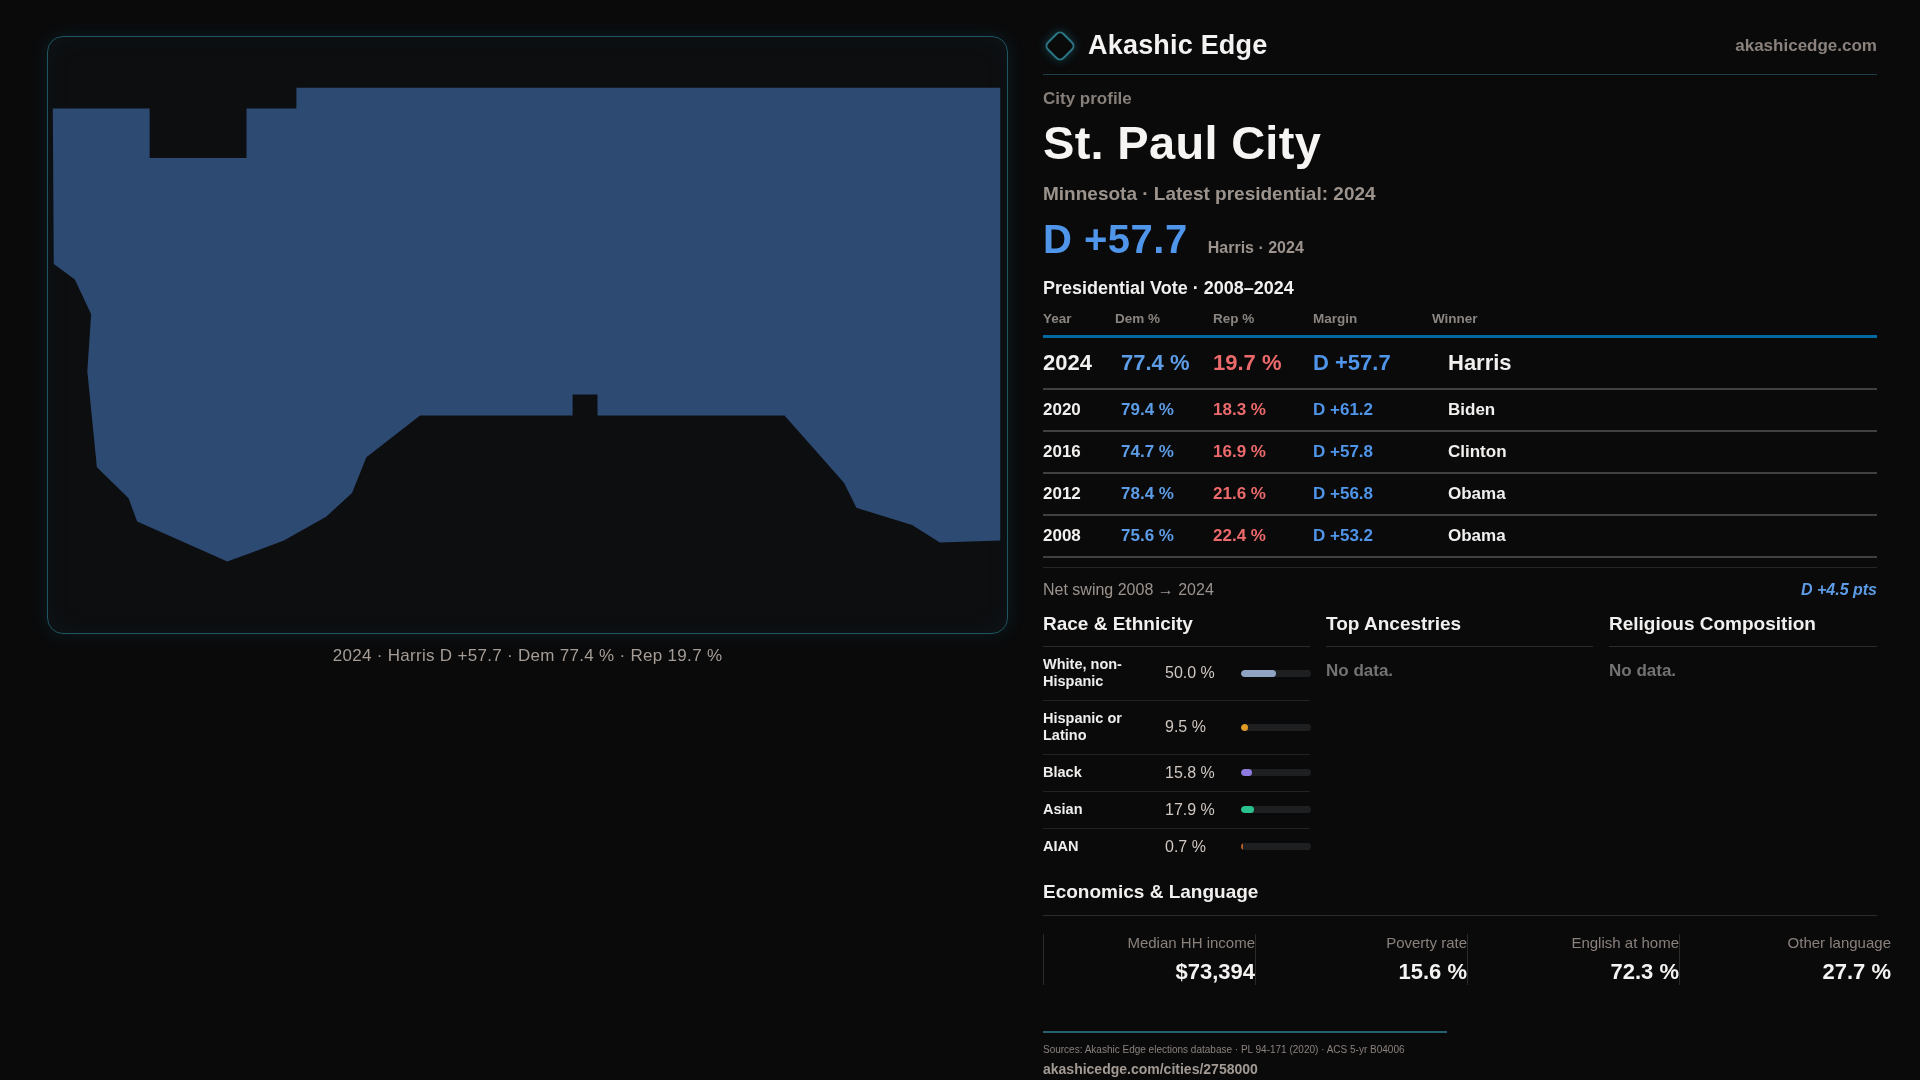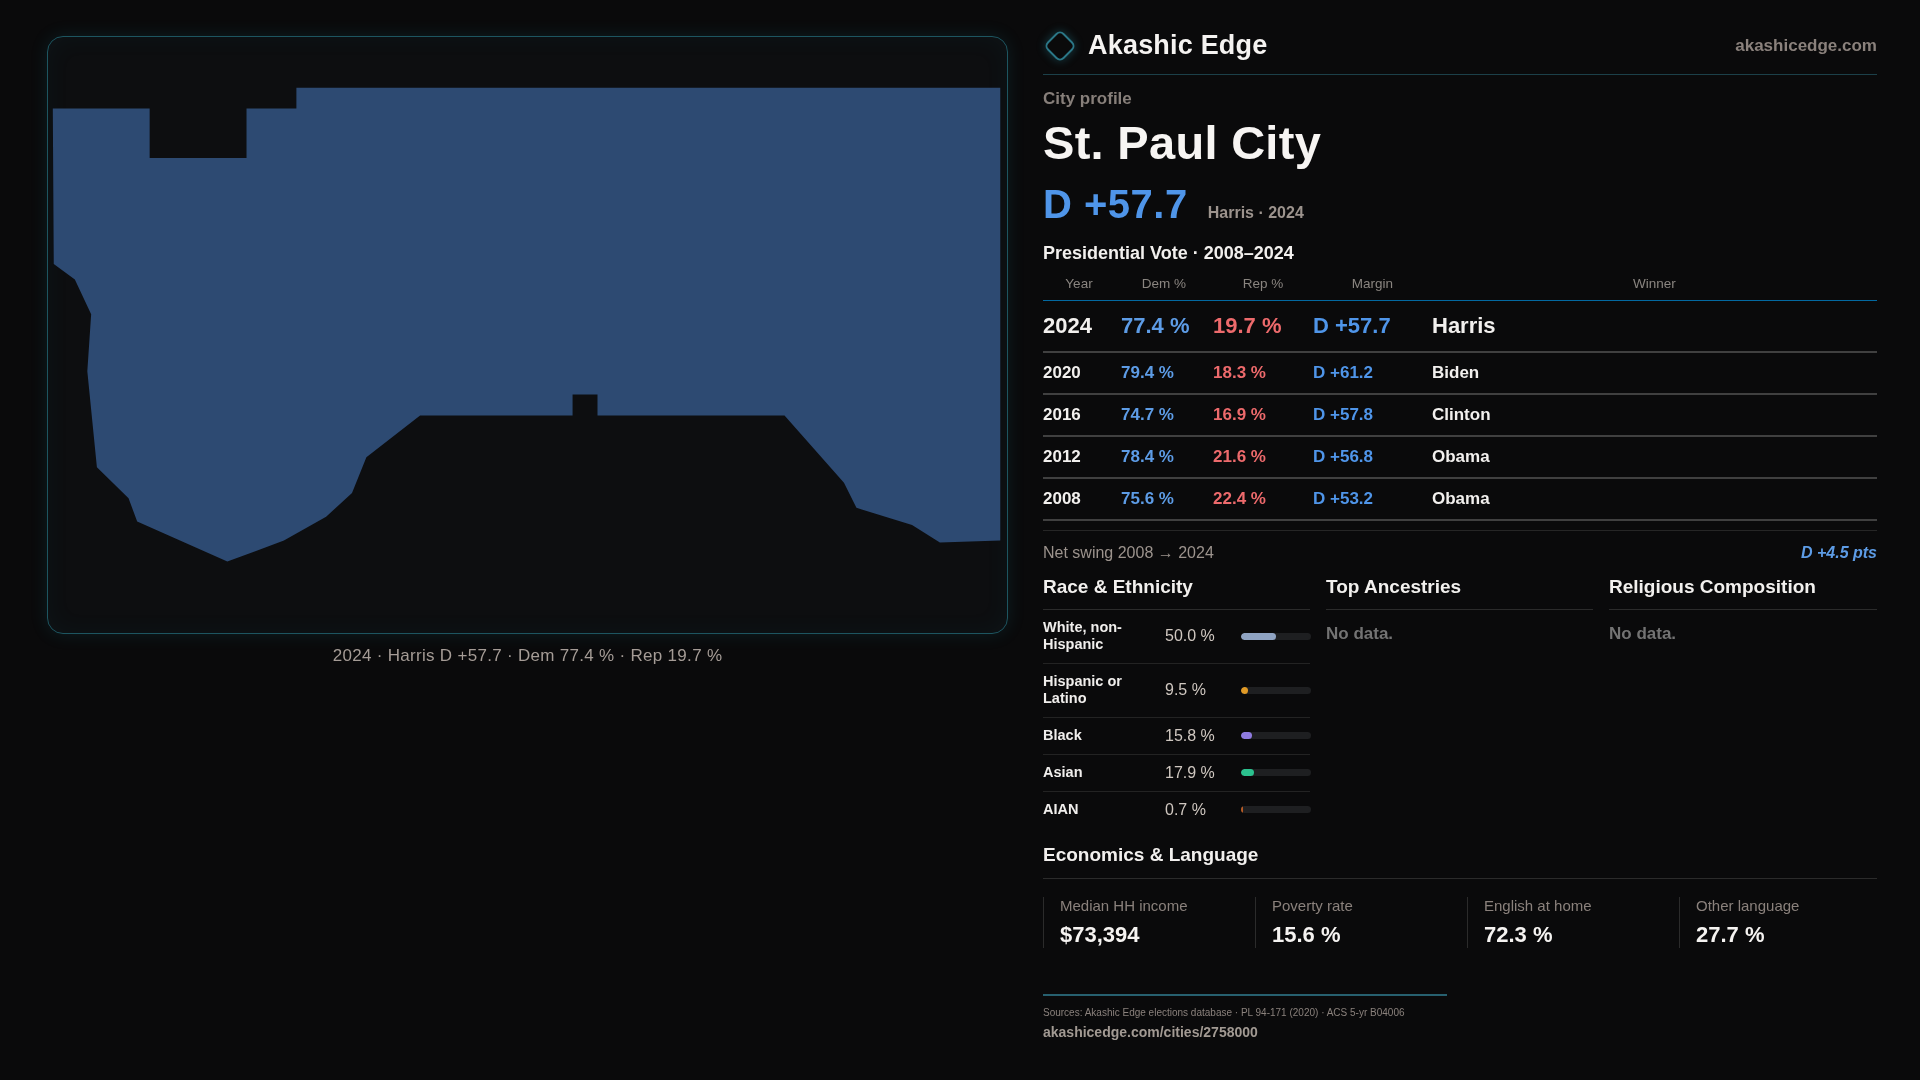--- a/index.html
+++ b/index.html
@@ -37,47 +37,47 @@
 
   .headline{ margin-top:12px; display:flex; align-items:baseline; }
   .headline-margin{ font-size:40px; font-weight:bold; color:#4f95e9; letter-spacing:.5px; }
   .headline-note{ margin-left:20px; color:#9c938d; font-size:16px; font-weight:bold; }
 
   .table-title{ margin-top:16px; font-size:18px; font-weight:bold; color:#f2f0ee; }
 
   .vote-head, .vote-row{
     display:grid; grid-template-columns:72px 98px 100px 119px 1fr; align-items:center;
   }
-  .vote-head{ margin-top:12px; padding-bottom:9px; border-bottom:1px solid #0369a1;
-    color:#8a8580; font-size:13.5px; font-weight:normal;text-align:center; }
+  .vote-head{ margin-top:12px; padding-bottom:9px; border-bottom:3px solid #0369a1;
+    color:#8a8580; font-size:13.5px; font-weight:bold; }
   .vote-row{ height:42px; border-bottom:2px solid #404040; font-size:17px; font-weight:bold; }
   .vote-row.latest{ height:52px; font-size:22px; }
   .cell-year{ color:#f2f0ee; } .cell-dem{ color:#5d9ce6;margin-left:6px; } .cell-rep{ color:#ed6a6c; }
-  .cell-margin{ color:#4f95e9; } .cell-winner{ color:#f2f0ee; }
+  .cell-margin{ color:#4f95e9; } .cell-winner{ color:#f2f0ee;margin-left:16px; }
 
   .netswing{ border-top:1px solid #262626; margin-top:9px; padding-top:13px;
     display:flex; align-items:baseline; }
   .netswing-label{ color:#9c938d; font-size:16px; }
   .netswing-value{ margin-left:auto; color:#5d9ce6; font-size:16px; font-weight:bold;font-style:italic; }
 
   .cols3{ margin-top:14px; display:grid; grid-template-columns:267px 267px 268px; column-gap:16px; }
   .col-header{ font-size:19px; font-weight:bold; color:#f2f0ee; padding-bottom:11px; border-bottom:1px solid #2b2b2b; }
   .no-data{ color:#737373; font-size:17px; font-weight:bold; padding-top:14px; }
 
   .race-row{ display:grid; grid-template-columns:122px 76px 70px; align-items:center;
     padding:9px 0; border-bottom:1px solid #232323; }
   .race-row:last-child{ border-bottom:none; }
   .race-label{ color:#f0eeec; font-size:14.5px; font-weight:bold; line-height:1.2; }
   .race-value{ color:#cfc7c0; font-size:16px; }
   .bar-track{ width:70px; height:7px; background:#1e1f21; border-radius:4px; position:relative; overflow:hidden; }
   .bar-fill{ position:absolute; left:0; top:0; bottom:0; border-radius:4px; min-width:2px; }
 
   .econ-title{ margin-top:16px; font-size:19px; font-weight:bold; color:#f2f0ee;
     padding-bottom:12px; border-bottom:1px solid #2b2b2b; }
-  .econ-stats{ margin-top:18px; display:grid; grid-template-columns:repeat(4,212px); }
+  .econ-stats{ margin-top:18px; display:grid; grid-template-columns:repeat(4,212px);text-align:right; }
   .econ-stat{ border-left:1px solid #2b2b2b; padding-left:16px; }
   .econ-label{ color:#8a817c; font-size:15px; }
   .econ-value{ margin-top:8px; color:#f5f3f1; font-size:22px; font-weight:bold; }
 
   .footer{ margin-top:46px; }
   .footer-line{ width:404px; border-top:2px solid #27606f; }
   .footer-sources{ margin-top:11px; color:#8a817c; font-size:10px; }
   .footer-permalink{ margin-top:6px; color:#a29a93; font-size:14px; font-weight:bold; cursor:pointer; }
 </style>
 </head>
@@ -94,20 +94,21 @@
 
   <div class="brand-row">
     <span class="diamond"></span>
     <span class="brand-name">Akashic Edge</span>
     <span class="brand-site">akashicedge.com</span>
   </div>
   <div class="brand-divider"></div>
 
   <div class="kicker">City profile</div>
   <div class="city-title">St. Paul City</div>
+  <div class="subtitle">Minnesota · Latest presidential: 2024</div>
 
   <div class="headline">
     <span class="headline-margin">D +57.7</span>
     <span class="headline-note">Harris · 2024</span>
   </div>
 
   <div class="table-title">Presidential Vote · 2008–2024</div>
   <div class="vote-head" id="vote-head">
       <span>Year</span>
       <span>Dem %</span>

